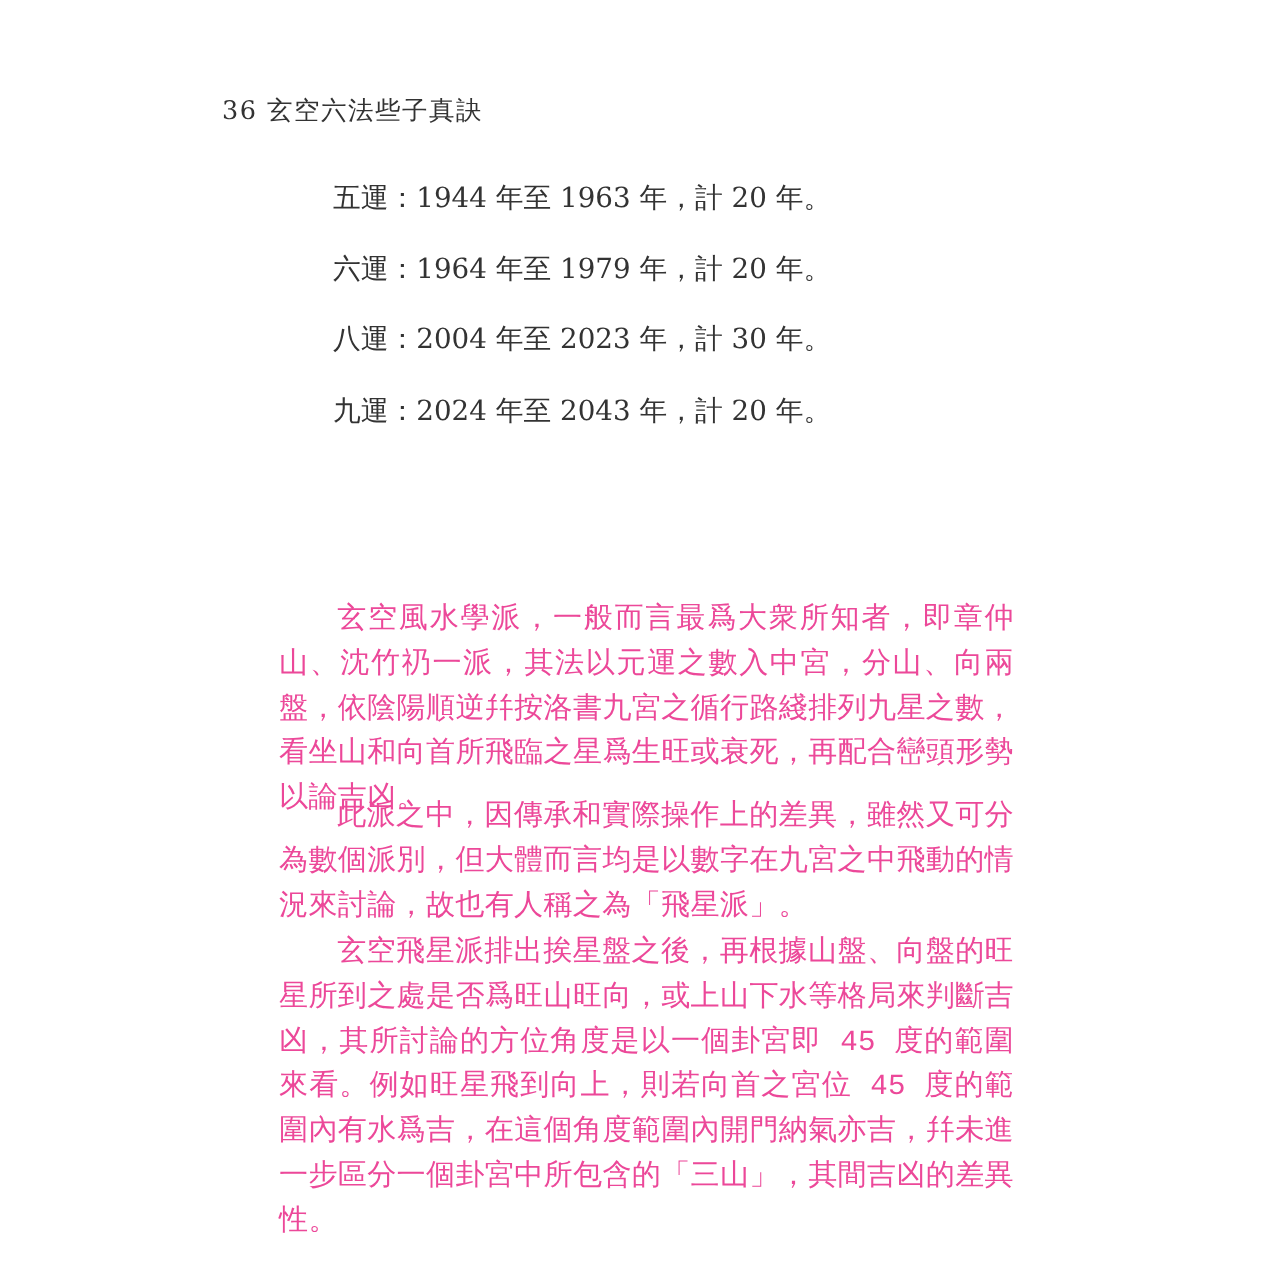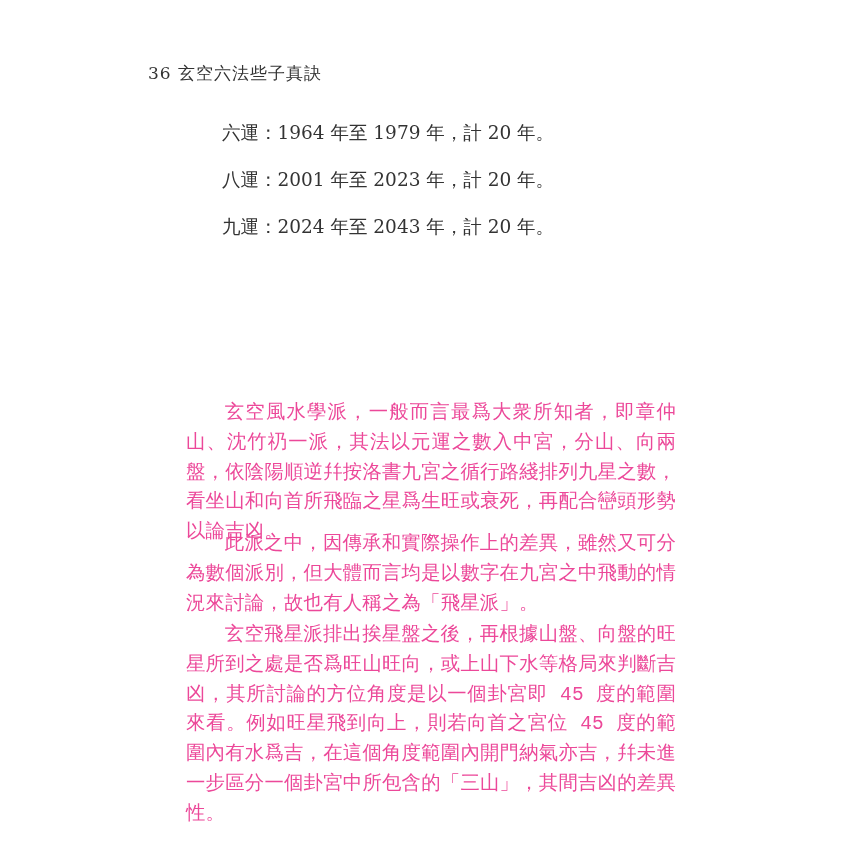--- a/index.html
+++ b/index.html
@@ -26,21 +26,22 @@
   #p2 { top: 528px; }
   #p3 { top: 621px; font-family: Liberation Mono, monospace; }
 </style>
 </head>
 <body>
 
 <div>
   <div class="running-head">36 玄空六法些子真訣</div>
 
   <ul class="period-list">
+    <li>五運：1944 年至 1963 年，計 20 年。</li>
     <li>六運：1964 年至 1979 年，計 20 年。</li>
-    <li>八運：2001 年至 2023 年，計 20 年。</li>
+    <li>八運：2004 年至 2023 年，計 30 年。</li>
     <li>九運：2024 年至 2043 年，計 20 年。</li>
   </ul>
 
   <p id="p1" class="para">玄空風水學派，一般而言最爲大衆所知者，即章仲山、沈竹礽一派，其法以元運之數入中宮，分山、向兩盤，依陰陽順逆幷按洛書九宮之循行路綫排列九星之數，看坐山和向首所飛臨之星爲生旺或衰死，再配合巒頭形勢以論吉凶。</p>
   <p id="p2" class="para">此派之中，因傳承和實際操作上的差異，雖然又可分為數個派別，但大體而言均是以數字在九宮之中飛動的情況來討論，故也有人稱之為「飛星派」。</p>
   <p id="p3" class="para">玄空飛星派排出挨星盤之後，再根據山盤、向盤的旺星所到之處是否爲旺山旺向，或上山下水等格局來判斷吉凶，其所討論的方位角度是以一個卦宮即 45 度的範圍來看。例如旺星飛到向上，則若向首之宮位 45 度的範圍內有水爲吉，在這個角度範圍內開門納氣亦吉，幷未進一步區分一個卦宮中所包含的「三山」，其間吉凶的差異性。</p>
 </div>
 
 </body></html>

